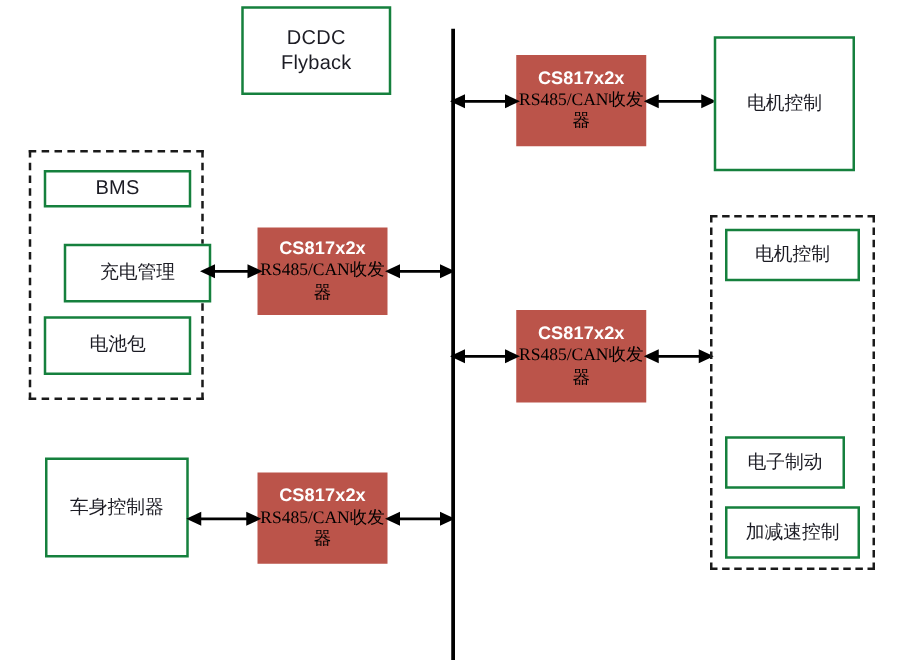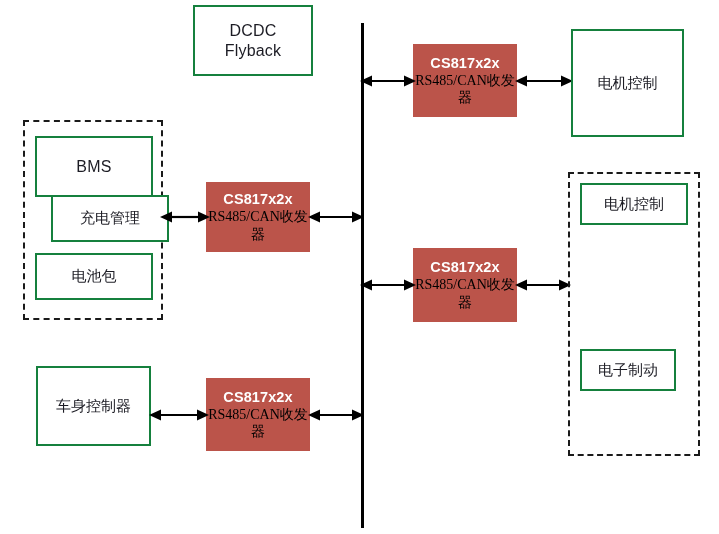--- a/index.html
+++ b/index.html
@@ -87,21 +87,21 @@
 
   <div class="box box-latin" style="left:193px; top:5px; width:120px; height:71px;">
     <div>
       <div>DCDC</div>
       <div>Flyback</div>
     </div>
   </div>
 
   <div class="dashed-group" style="left:23px; top:120px; width:140px; height:200px;"></div>
 
-  <div class="box box-latin" style="left:35px; top:136px; width:118px; height:61px;">
+  <div class="box box-latin" style="left:35px; top:136px; width:118px; height:30px;">
     <span>BMS</span>
   </div>
   <div class="box" style="left:35px; top:195px; width:118px; height:47px;margin-left:16px;">
     <span>充电管理</span>
   </div>
   <div class="box" style="left:35px; top:253px; width:118px; height:47px;">
     <span>电池包</span>
   </div>
 
   <div class="xcvr" style="left:206px; top:182px; width:104px; height:70px;">
@@ -168,20 +168,23 @@
   </div>
 
   <div class="dashed-group" style="left:568px; top:172px; width:132px; height:284px;"></div>
 
   <div class="box" style="left:580px; top:183px; width:108px; height:42px;">
     <span>电机控制</span>
   </div>
   <div class="box" style="left:580px; top:349px; width:96px; height:42px;">
     <span>电子制动</span>
   </div>
+  <div class="box" style="left:580px; top:405px; width:108px; height:42px;">
+    <span>加减速控制</span>
+  </div>
 
   <div class="box" style="left:36px; top:366px; width:115px; height:80px;">
     <span>车身控制器</span>
   </div>
 
   <div class="xcvr" style="left:206px; top:378px; width:104px; height:73px;">
     <span class="part">CS817x2x</span>
     <span class="desc">RS485/CAN收发器</span>
   </div>
   <div class="conn" style="left:149px; top:405px; width:60px; height:20px;">

